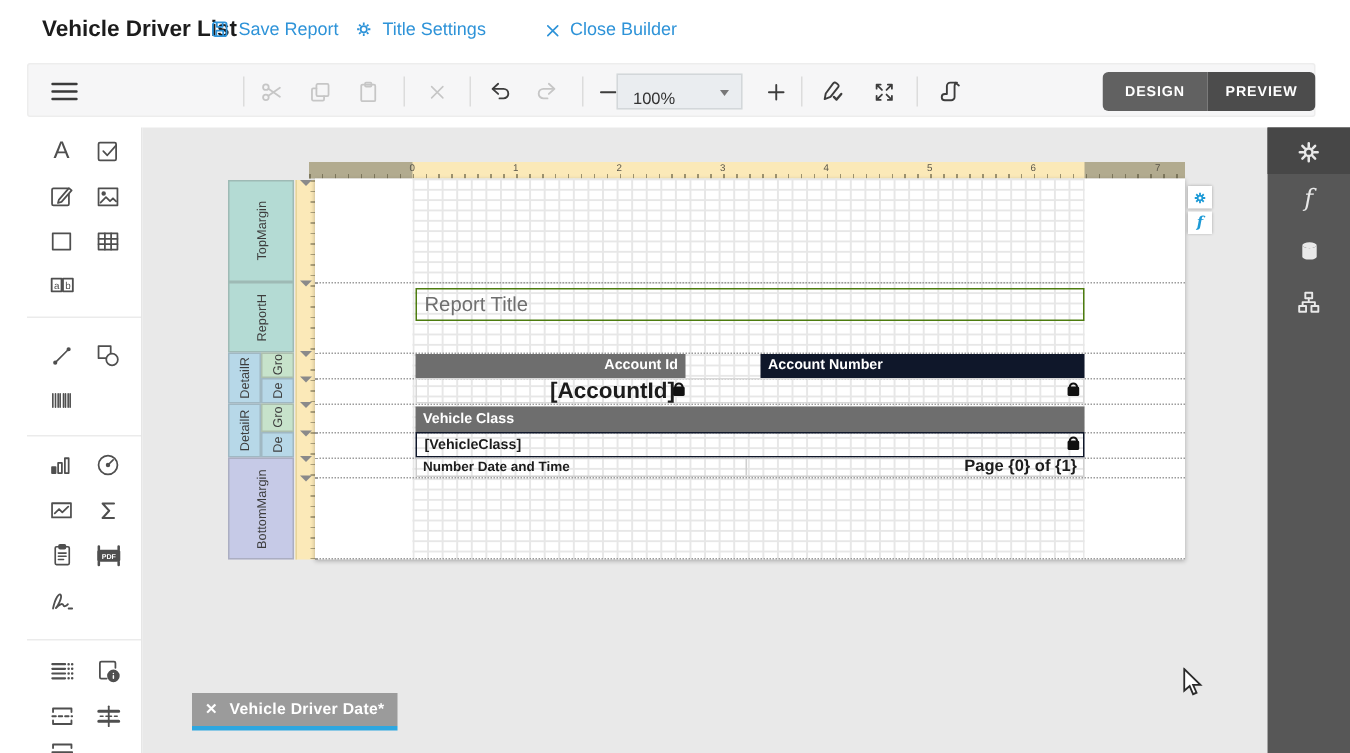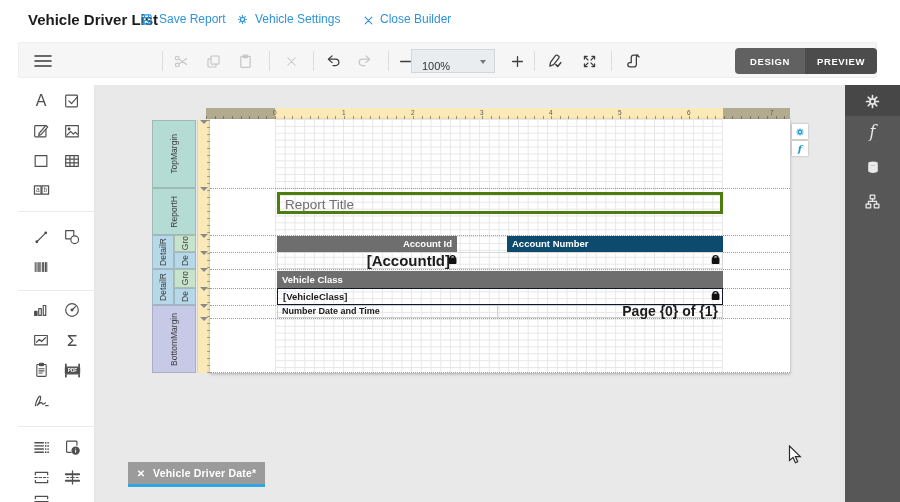--- a/index.html
+++ b/index.html
@@ -53,32 +53,32 @@
      background:repeating-linear-gradient(0deg, rgba(80,75,50,.45) 0 1px, transparent 1px 7px); }
   .vmark { position:absolute; left:2px; width:0; height:0; border-top:4px solid #8a8a8a; border-right:4px solid transparent; border-left:4px solid transparent; }
 
   
   .page { position:absolute; left:115px; top:34px; width:580px; height:254px; background:#fff; box-shadow:0 1px 3px rgba(0,0,0,.28); }
   .grid { position:absolute; left:65px; top:0; width:448px; height:254px;
      background-image:linear-gradient(90deg, #e7e7e7 1px, transparent 1px), linear-gradient(#e7e7e7 1px, transparent 1px);
      background-size:9.73px 6.9px; }
   .dotline { position:absolute; left:0; width:580px; height:0; border-top:1px dotted #9c9c9c; }
 
-  .cell-title { position:absolute; left:67px; top:73px; width:446px; height:22px; border:3px solid #4d7c0f; font-size:13.5px; color:#6f6f6f; line-height:20px; padding-left:5px; cursor:pointer; }
+  .cell-title { position:absolute; left:67px; top:73px; width:446px; height:22px; border:1px solid #4d7c0f; font-size:13.5px; color:#6f6f6f; line-height:20px; padding-left:5px; cursor:pointer; }
   .grp-hdr { position:absolute; left:67px; top:117px; width:446px; height:16px; display:flex;gap:48px; }
   .grp-hdr .c1 { width:180px; background:#6e6e6e; color:#fff; font-size:9.5px; font-weight:bold; line-height:16px; text-align:right; padding-right:5px; }
-  .grp-hdr .c2 { flex:1; margin-left:2px; background:#0c4a6e; color:#fff; font-size:9.5px; font-weight:bold; line-height:16px; padding-left:5px; }
+  .grp-hdr .c2 { flex:1; margin-left:2px; background:#0f172a; color:#fff; font-size:9.5px; font-weight:bold; line-height:16px; padding-left:5px; }
   .det-row { position:absolute; left:67px; top:133px; width:446px; height:17px; border:1px solid #d8d8d8; display:flex; }
   .det-row .c1 { width:180px; font-size:15px; font-weight:bold; color:#1c1c1c; line-height:15px; text-align:right; padding-right:8px; }
   .det-row .c2 { flex:1; font-size:9.5px; font-weight:bold; color:#1c1c1c; line-height:15px; padding-left:6px; }
   .vc-band { position:absolute; left:67px; top:152px; width:446px; height:17px; background:#6e6e6e; color:#fff; font-size:9.5px; font-weight:bold; line-height:17px; padding-left:5px; }
   .vc-row  { position:absolute; left:67px; top:169px; width:446px; height:17px; border:1px solid #0f172a; font-size:9.5px; font-weight:bold; color:#1c1c1c; line-height:15px; padding-left:5px; }
   .ft-row  { position:absolute; left:67px; top:186px; width:446px; height:13px; border:1px solid #cfcfcf; display:flex; }
   .ft-row .c1 { width:220px; border-right:1px solid #cfcfcf; font-size:9px; font-weight:bold; color:#1c1c1c; line-height:11px; padding-left:4px; }
-  .ft-row .c2 { flex:1; font-size:14px; font-weight:bold; color:#1c1c1c; line-height:11px; text-align:right; padding-right:4px; }
+  .ft-row .c2 { flex:1; font-size:11px; font-weight:bold; color:#1c1c1c; line-height:11px; text-align:right; padding-right:4px; }
   .lock { position:absolute; width:11px; height:12px; cursor:pointer; }
 
   
   .float-btn { position:absolute; left:697px; width:16px; height:15px; background:#fff; box-shadow:0 0 2px rgba(0,0,0,.3); display:flex; align-items:center; justify-content:center; cursor:pointer; }
   .float-btn svg { stroke:#1d9ad6; }
   .float-f { color:#1d9ad6; font-family:"DejaVu Serif", serif; font-style:italic; font-weight:bold; font-size:10px; line-height:1; }
 
   
   .tab { position:absolute; left:33px; top:377px; width:137px; height:22px; background:#9b9b9b; display:flex; align-items:center; justify-content:center; gap:8px; cursor:pointer; }
   .tab .x { color:#fff; font-size:10px; font-weight:bold; }
@@ -106,21 +106,21 @@
           <rect x="3" y="3" width="14" height="14" rx="2"></rect>
           <path d="M7 3 v4.5 h6 V3 M6.5 17 v-5.5 h7 V17"></path>
         </svg>
       <span>Save Report</span>
     </div>
     <div class="hdr-link" style="left:236px;">
       <svg width="13" height="13" viewBox="0 0 20 20" style="stroke:#2e93d8;fill:none;stroke-width:1.8;">
           <circle cx="10" cy="10" r="3.2"></circle>
           <path d="M10 3.2v2.4 M10 14.4v2.4 M3.2 10h2.4 M14.4 10h2.4 M5.2 5.2l1.7 1.7 M13.1 13.1l1.7 1.7 M14.8 5.2l-1.7 1.7 M6.9 13.1l-1.7 1.7"></path>
         </svg>
-      <span>Vehicle Settings</span>
+      <span>Title Settings</span>
     </div>
     <div class="hdr-link" style="left:363px;align-items:flex-end;">
       <svg width="11" height="11" viewBox="0 0 20 20" style="stroke:#2e93d8;fill:none;stroke-width:2;stroke-linecap:round;">
           <path d="M4 4 L16 16 M16 4 L4 16"></path>
         </svg>
       <span>Close Builder</span>
     </div>
   </div>
 
   <div class="tbar">

